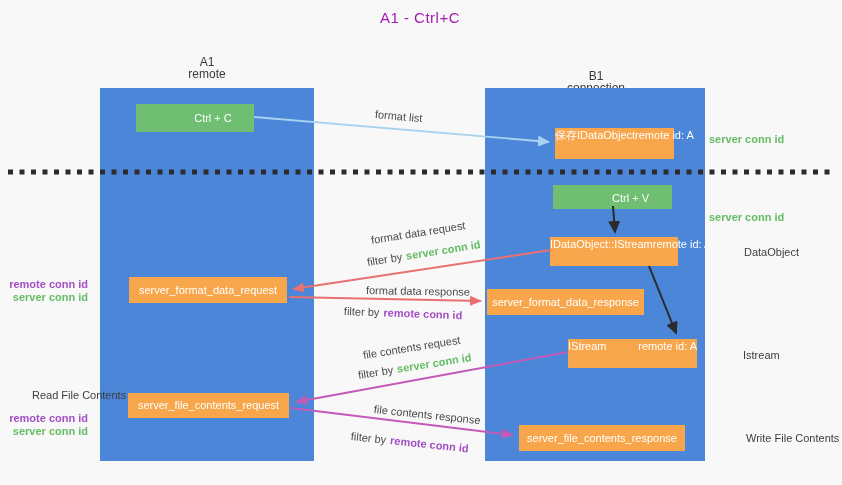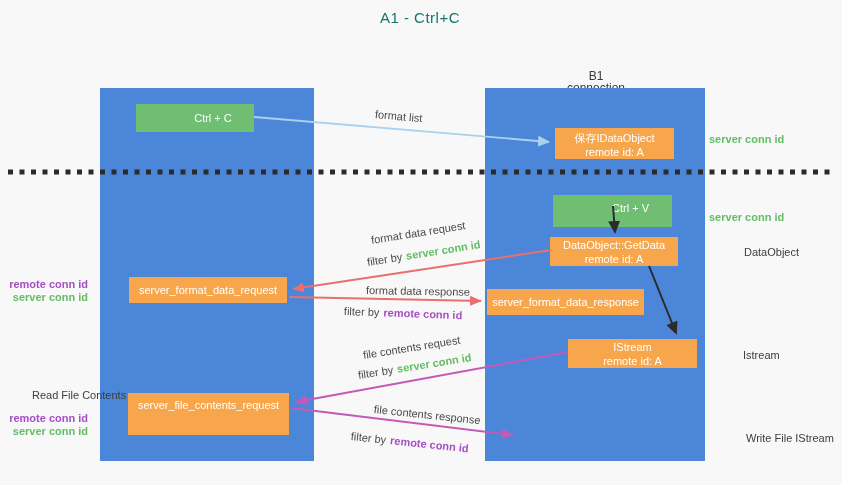--- a/index.html
+++ b/index.html
@@ -1,31 +1,31 @@
 <!DOCTYPE html>
 <html><head>
 <meta charset="utf-8">
 <style>
   * { margin:0; padding:0; box-sizing:border-box; }
   html,body { background:#f8f8f9; }
   body { font-family:"Liberation Sans","DejaVu Sans",sans-serif; }
   .stage { position:relative; width:842px; height:485px; background:#f8f8f9; overflow:hidden; }
 
   .title { position:absolute; left:300px; top:8px; width:240px; text-align:center;
-           font-size:15px; line-height:19px; color:#0f766e; letter-spacing:0.5px; }
+           font-size:15px; line-height:19px; color:#a21caf; letter-spacing:0.5px; }
 
   .lane-header { position:absolute; width:120px; text-align:center; font-size:12px;
                  line-height:12px; color:#3a3a3a; }
   .lane { position:absolute; background:#4b86d9; z-index:1; }
 
   .node { position:absolute; color:#fff; text-align:center; font-size:11px;
           z-index:2; white-space:nowrap; }
   .node.green { background:#6fbe72;padding-left:36px; }
   .node.orange { background:#f8a64b; }
-  .two-line { display:flex; flex-direction:column; justify-content:flex-end; line-height:14px; }
+  .two-line { display:flex; flex-direction:row; justify-content:space-between; line-height:14px; }
 
   .side { position:absolute; font-size:11px; white-space:nowrap; z-index:2; }
   .green-t { color:#64bd64; font-weight:bold; }
   .purple-t { color:#a44fc4; font-weight:bold; }
   .dark-t { color:#3d3d3d; font-weight:normal;margin-left:32px; }
 
   .leftcol { position:absolute; left:0; width:88px; text-align:right; font-size:11px;
              white-space:nowrap; z-index:2; }
 
   .flow { position:absolute; font-size:11px; color:#4a4a4a; white-space:nowrap;
@@ -36,59 +36,64 @@
 </style>
 </head>
 <body>
 
 <div class="stage">
 
   <div class="title">
     <div>A1 - Ctrl+C</div>
   </div>
 
+  <div class="lane-header" style="left:147px;top:56px;">
+    <div>A1</div>
+    <div>remote</div>
+  </div>
   <div class="lane-header" style="left:536px;top:70px;">
     <div>B1</div>
     <div>connection</div>
   </div>
 
   <div class="lane" style="left:100px;top:88px;width:214px;height:373px;"></div>
   <div class="lane" style="left:485px;top:88px;width:220px;height:373px;"></div>
 
   <div class="node green" style="left:136px;top:104px;width:118px;height:28px;line-height:28px;">Ctrl + C</div>
 
   <div class="node orange two-line" style="left:555px;top:128px;width:119px;height:31px;">
     <span>保存IDataObject</span>
     <span>remote id: A</span>
   </div>
 
-  <div class="node green" style="left:553px;top:195px;width:119px;height:32px;line-height:26px;">Ctrl + V</div>
+  <div class="node green" style="left:553px;top:185px;width:119px;height:24px;line-height:26px;">Ctrl + V</div>
 
   <div class="node orange two-line" style="left:550px;top:237px;width:128px;height:29px;">
-    <span>DataObject::GetData</span>
+    <span>IDataObject::IStream</span>
     <span>remote id: A</span>
   </div>
 
   <div class="node orange" style="left:129px;top:277px;width:158px;height:26px;line-height:26px;">server_format_data_request</div>
 
   <div class="node orange" style="left:487px;top:289px;width:157px;height:26px;line-height:26px;">server_format_data_response</div>
 
   <div class="node orange two-line" style="left:568px;top:339px;width:129px;height:29px;">
     <span>IStream</span>
     <span>remote id: A</span>
   </div>
 
-  <div class="node orange" style="left:128px;top:393px;width:161px;height:42px;line-height:25px;">server_file_contents_request</div>
+  <div class="node orange" style="left:128px;top:393px;width:161px;height:25px;line-height:25px;">server_file_contents_request</div>
 
+  <div class="node orange" style="left:519px;top:425px;width:166px;height:26px;line-height:26px;">server_file_contents_response</div>
 
   <div class="side green-t" style="left:709px;top:133px;">server conn id</div>
   <div class="side green-t" style="left:709px;top:211px;">server conn id</div>
   <div class="side dark-t" style="left:712px;top:246px;">DataObject</div>
   <div class="side dark-t" style="left:711px;top:349px;">Istream</div>
-  <div class="side dark-t" style="left:714px;top:432px;">Write File IStream</div>
+  <div class="side dark-t" style="left:714px;top:432px;">Write File Contents</div>
 
   <div class="leftcol purple-t" style="top:278px;">remote conn id</div>
   <div class="leftcol green-t" style="top:291px;">server conn id</div>
   <div class="leftcol dark-t" style="top:389px;">Read File Contents</div>
   <div class="leftcol purple-t" style="top:412px;">remote conn id</div>
   <div class="leftcol green-t" style="top:425px;">server conn id</div>
 
   <div class="flow" style="left:375px;top:108px;transform:rotate(5deg);">format list</div>
 
   <div class="flow" style="left:371px;top:234px;transform:rotate(-9deg);">format data request</div>

